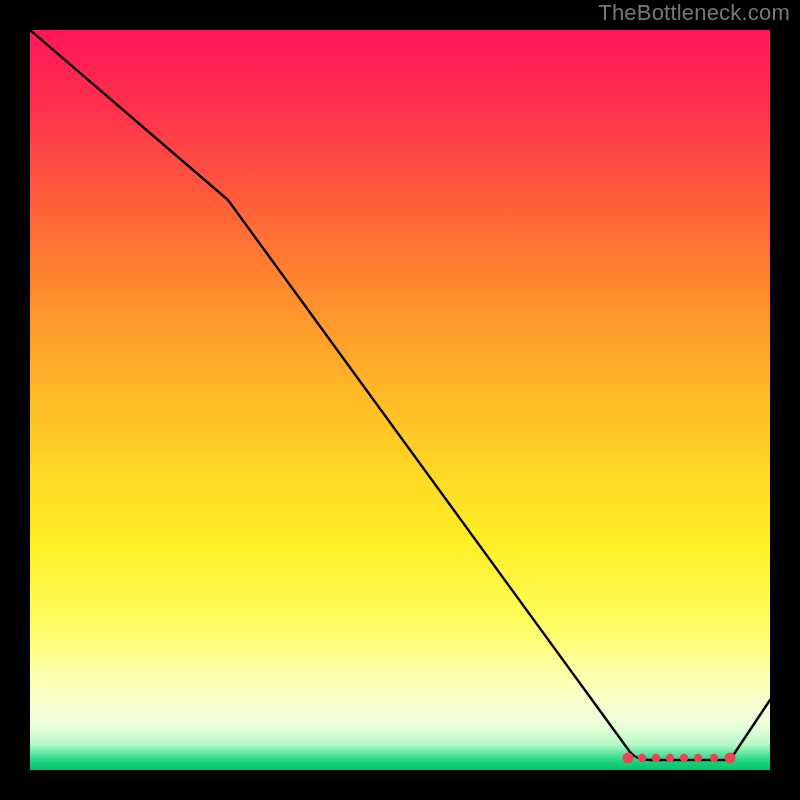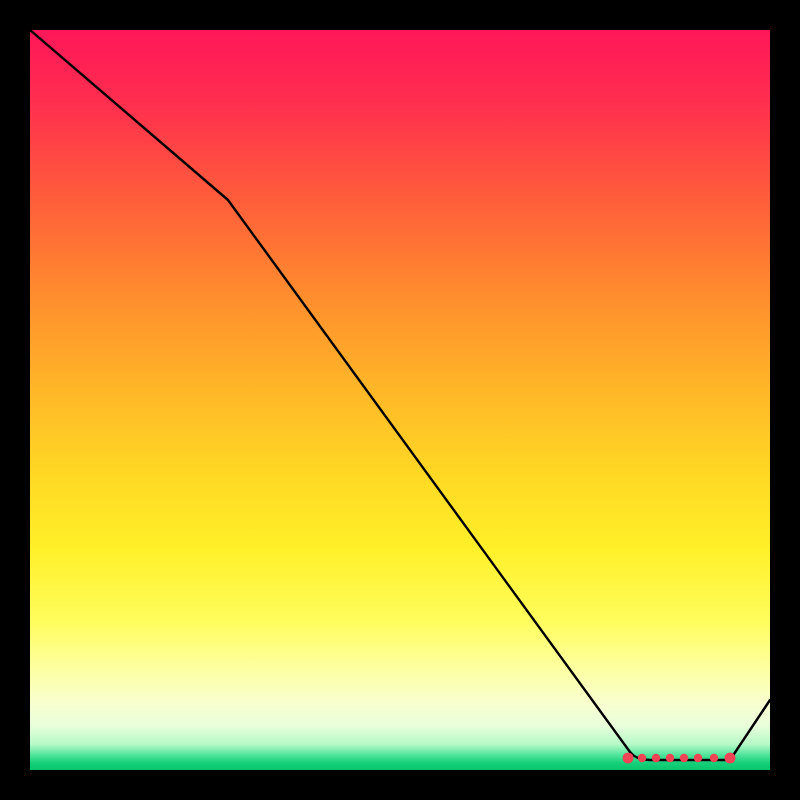--- a/index.html
+++ b/index.html
@@ -40,20 +40,21 @@
       #05c56c 100%
     );
   }
   svg.lines { position: absolute; left: 0; top: 0; width: 100%; height: 100%; }
   .curve { fill: none; stroke: #000; stroke-width: 2.4; stroke-linecap: round; stroke-linejoin: round; }
 </style>
 </head>
 <body>
 
 <div class="stage">
+  <div class="attribution">TheBottleneck.com</div>
 
   <div class="plot">
     <svg class="lines" viewBox="0 0 740 740" preserveAspectRatio="none">
       <path id="curve-path" class="curve" d="M 0 0 L 198 170 L 600 722 Q 606 730 620 730 L 700 730 L 740 670" stroke="#000000"></path>
       <g id="markers">
           <circle cx="598" cy="728" r="5.5" fill="#ee4455"></circle>
           <circle cx="612" cy="728" r="4.2" fill="#ee4455"></circle>
           <circle cx="626" cy="728" r="4.2" fill="#ee4455"></circle>
           <circle cx="640" cy="728" r="4.2" fill="#ee4455"></circle>
           <circle cx="654" cy="728" r="4.2" fill="#ee4455"></circle>

